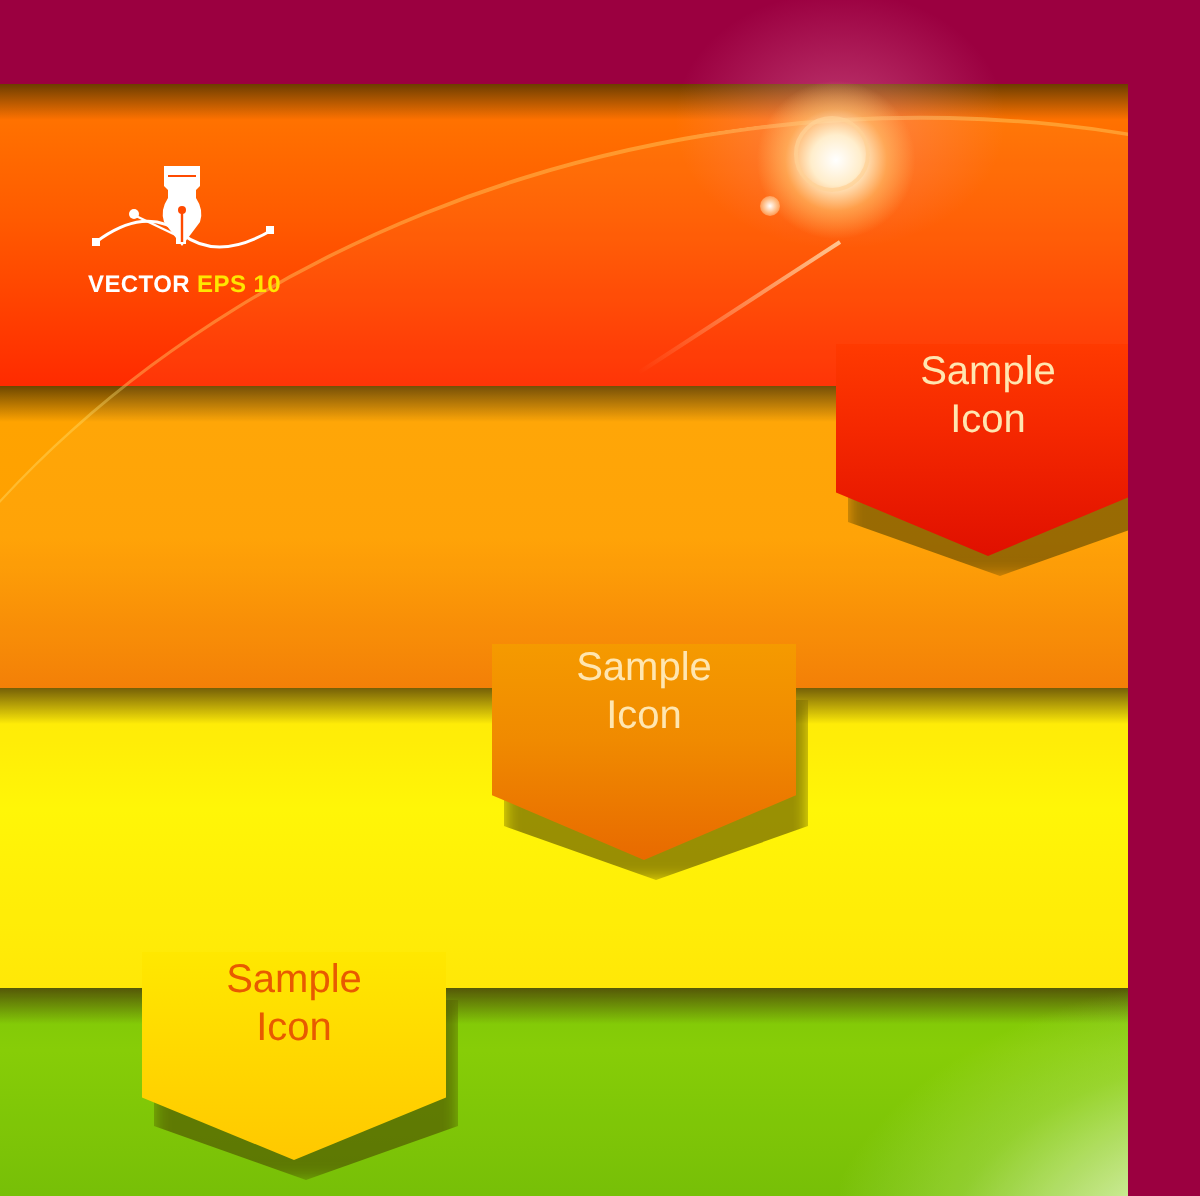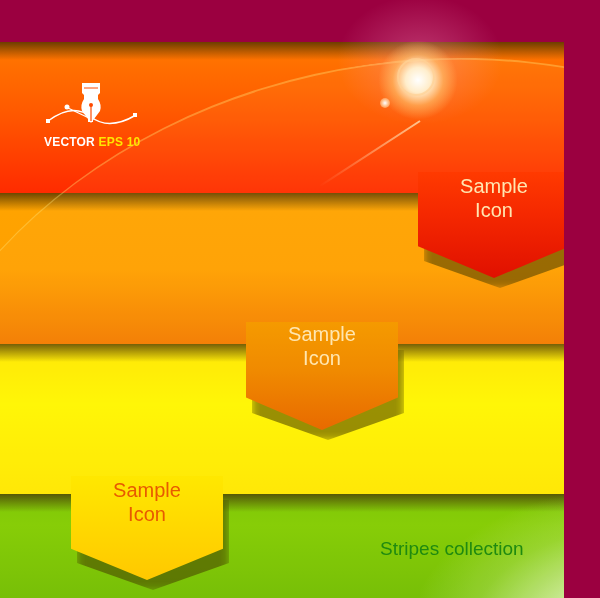--- a/index.html
+++ b/index.html
@@ -91,14 +91,13 @@
     <div class="ribbon-text" style="margin-top:0px;">Sample</div>
     <div class="ribbon-text">Icon</div>
   </div>
 
   <div class="ribbon-shadow" style="left:77px; top:500px; height:90px;"></div>
   <div class="ribbon ribbon-yellow">
     <div class="ribbon-text" style="margin-top:2px;">Sample</div>
     <div class="ribbon-text">Icon</div>
   </div>
 
-  <div class="caption">Stripes collection</div>
 </div>
 
 </body></html>

